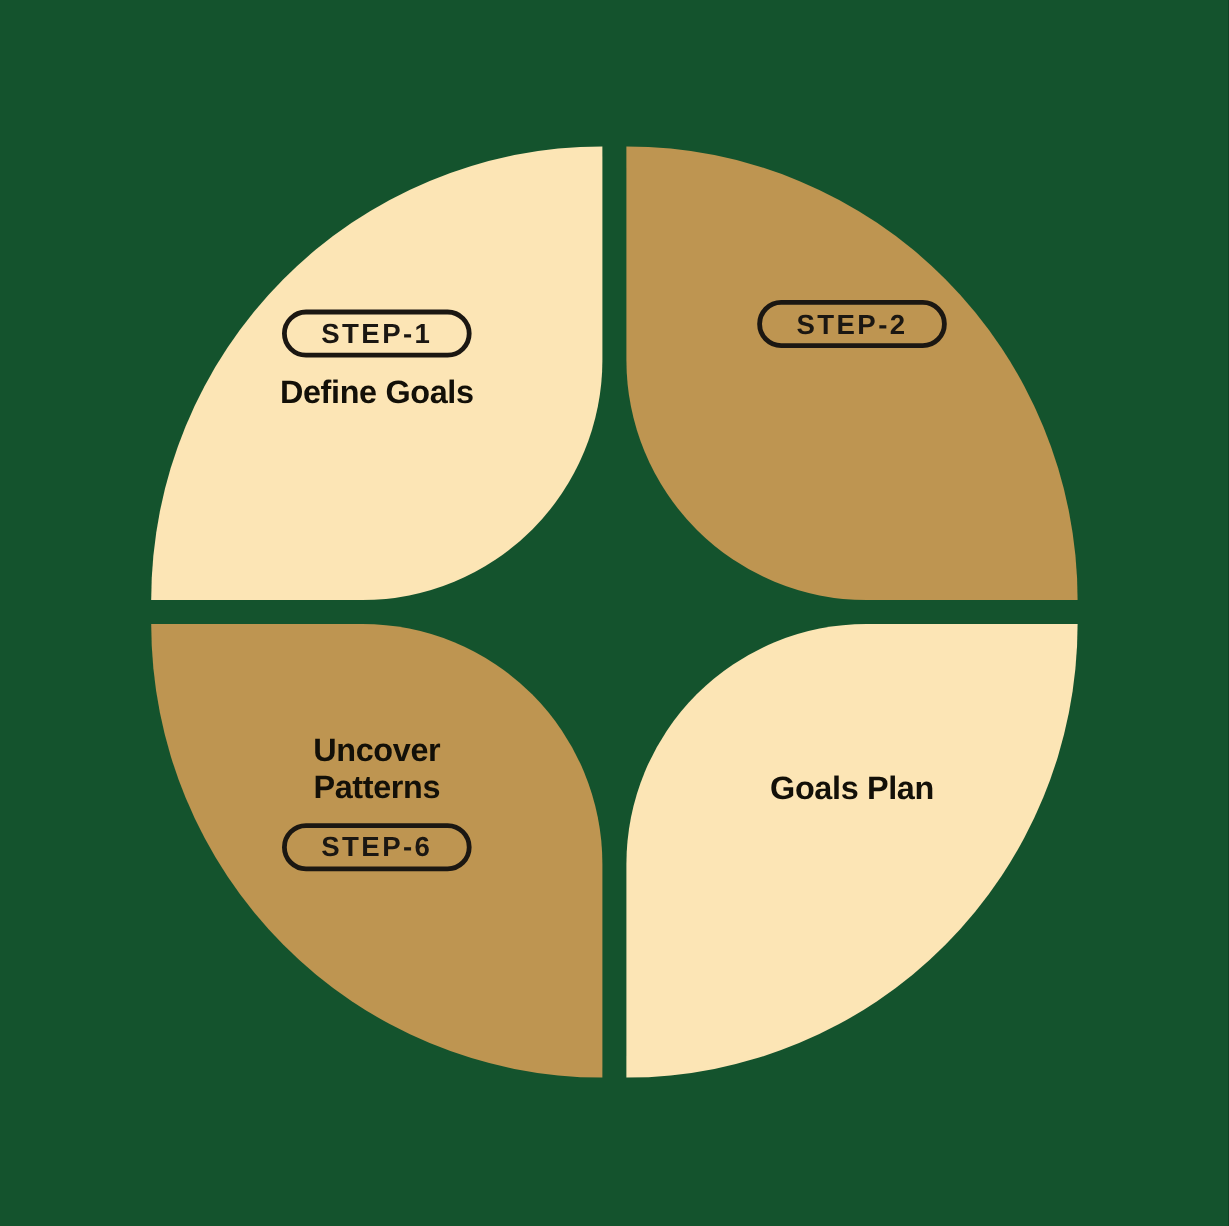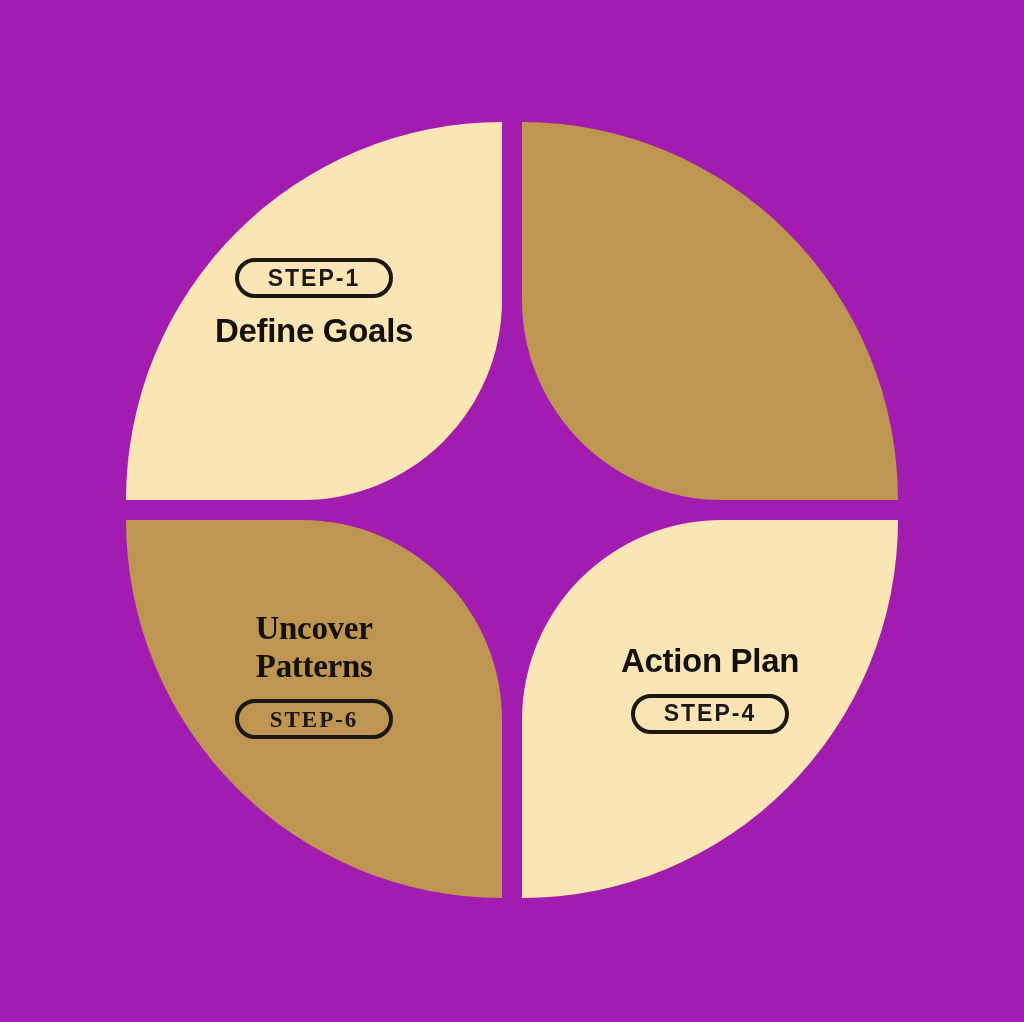--- a/index.html
+++ b/index.html
@@ -92,56 +92,56 @@
     border-radius: 22px;
     background: transparent;
     font-size: 23px;
     font-weight: 700;
     letter-spacing: 2.0px;
     line-height: 1;
     color: #1b1712;
     white-space: nowrap;
   }
   .quad-title {
-    font-size: 33px;
+    font-size: 27px;
     font-weight: 700;
     line-height: 1.14;
     letter-spacing: -0.3px;
-    text-align: right;
+    text-align: center;
     color: #131008;
     white-space: pre-line;
   }
 </style>
 </head>
 <body style="background: rgb(0, 0, 0);">
 
-<div id="stage" style="background: #a21caf;">
+<div id="stage" style="background: #14532d;">
   <div id="diagram">
 
     <div class="quad q1" style="background: rgb(252, 229, 181);">
       <div class="quad-content">
         <div class="step-badge">STEP-1</div>
         <div class="quad-title">Define Goals</div>
       </div>
     </div>
 
     <div class="quad q2" style="background: rgb(190, 149, 81);">
       <div class="quad-content">
+        <div class="step-badge">STEP-2</div>
       </div>
     </div>
 
-    <div class="quad q3" style="background: rgb(190, 149, 81); font-family: Liberation Serif, serif;">
+    <div class="quad q3" style="background: rgb(190, 149, 81);">
       <div class="quad-content">
         <div class="quad-title">Uncover
 Patterns</div>
         <div class="step-badge">STEP-6</div>
       </div>
     </div>
 
     <div class="quad q4" style="background: rgb(252, 229, 181);">
       <div class="quad-content">
-        <div class="quad-title">Action Plan</div>
-        <div class="step-badge">STEP-4</div>
+        <div class="quad-title">Goals Plan</div>
       </div>
     </div>
 
   </div>
 </div>
 
 </body></html>

